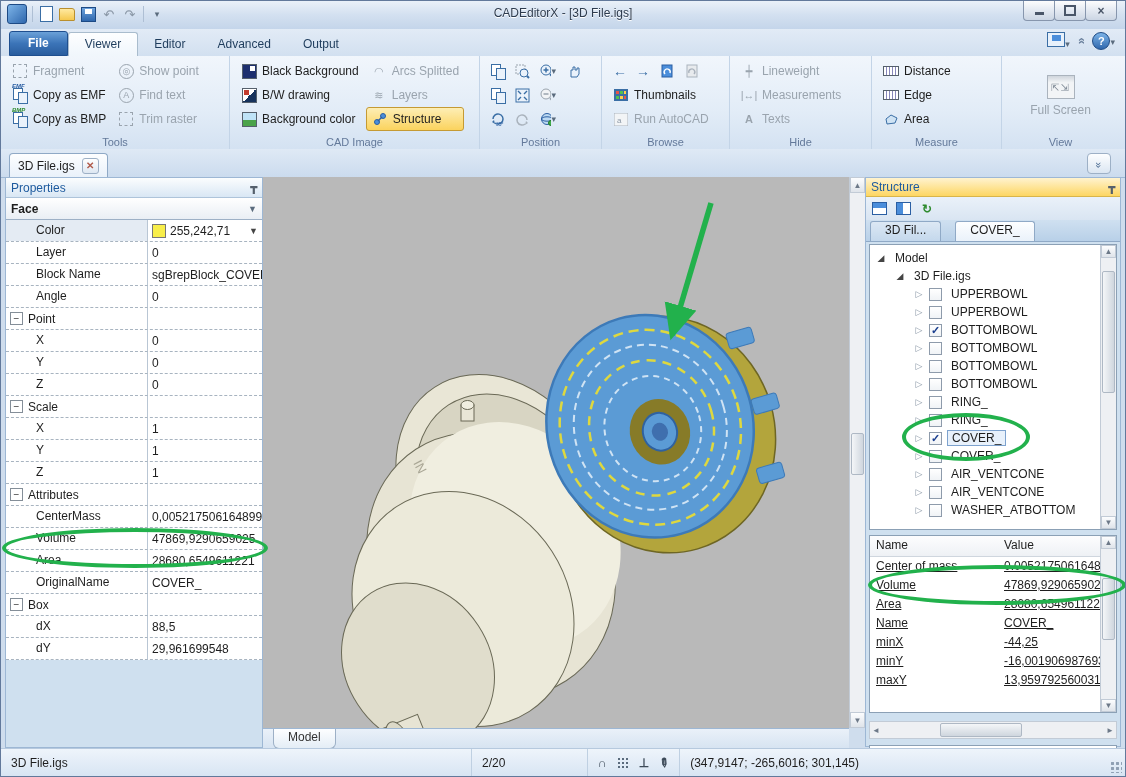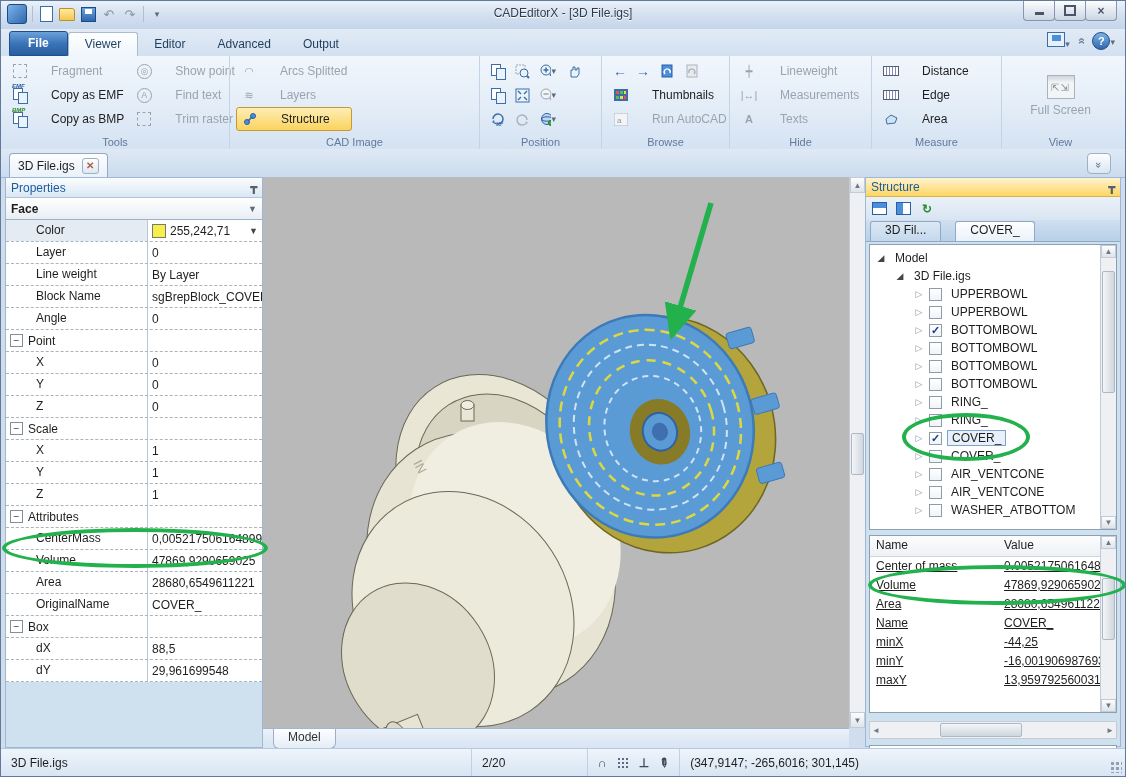--- a/index.html
+++ b/index.html
@@ -30,21 +30,21 @@
   .mon-icon::after{content:"";display:block;width:9px;height:6px;margin:2px auto 0;background:#4b8edb;}
   .chev-up{display:inline-block;transform:rotate(-90deg);color:#6d839f;font-weight:bold;}
   .help-circ{width:16px;height:16px;border-radius:50%;background:linear-gradient(#7db4e8,#2f67ad);color:#fff;font-weight:bold;font-size:11px;display:inline-flex;align-items:center;justify-content:center;border:1px solid #1d4a85;}
   .dd{color:#5a6b7d;font-size:9px;}
   
   .ribbon{position:absolute;top:55px;left:0;right:0;height:93px;background:linear-gradient(#f1f6fc,#e2ecf7 60%,#d4e2f2);border-bottom:1px solid #b9cce1;display:flex;}
   .rgroup{position:relative;padding:3px 6px 16px;box-sizing:border-box;display:flex;gap:2px;}
   .rgroup+.rgroup{border-left:1px solid #c3d4e7;}
   .glabel{position:absolute;bottom:1px;left:0;right:0;text-align:center;color:#63799a;font-size:11px;}
   .bcol{display:flex;flex-direction:column;}
-  .rbtn{display:flex;align-items:center;gap:23px;height:24px;padding:0 5px;border-radius:3px;white-space:nowrap;}
+  .rbtn{display:flex;align-items:center;gap:5px;height:24px;padding:0 5px;border-radius:3px;white-space:nowrap;}
   .rbtn.disabled{color:#9aa4ae;}
   .rbtn.activeb{background:linear-gradient(#fdeeb5,#fbd35e);border:1px solid #c59a33;height:22px;}
   .mi{width:16px;height:16px;display:inline-flex;align-items:center;justify-content:center;flex:0 0 16px;position:relative;font-size:11px;}
   .i-pages::before{content:"";position:absolute;left:1px;top:1px;width:8px;height:10px;border:1px solid #3a6ea5;background:#fff;}
   .i-pages::after{content:"";position:absolute;left:6px;top:5px;width:8px;height:10px;border:1px solid #3a6ea5;background:#eaf2fb;}
   .pbadge{position:absolute;top:-4px;left:0;font-size:6px;font-weight:bold;color:#2b5fa3;letter-spacing:0;}
   .pbadge.green{color:#2e8b2e;}
   .i-sq{width:13px;height:13px;border:1px solid #55606c;}
   .i-blackbg{background:#1d2f6e;position:relative;}
   .i-blackbg::after{content:"";position:absolute;right:1px;top:1px;width:5px;height:5px;background:#fff;}
@@ -218,20 +218,40 @@
               <span class="i-dotted"></span>
             </span>
             <span>Trim raster</span>
           </div>
       </div>
       <div class="glabel">Tools</div>
     </div>
 
     <div class="rgroup" style="width:250px">
       <div class="bcol">
+        <div class="rbtn">
+            <span class="mi">
+              <span class="i-sq i-blackbg"></span>
+            </span>
+            <span>Black Background</span>
+          </div>
+        <div class="rbtn">
+            <span class="mi">
+              <span class="i-sq i-bw"></span>
+            </span>
+            <span>B/W drawing</span>
+          </div>
+        <div class="rbtn">
+            <span class="mi">
+              <span class="i-sq i-img"></span>
+            </span>
+            <span>Background color</span>
+          </div>
+      </div>
+      <div class="bcol">
         <div class="rbtn disabled">
             <span class="mi">◠</span>
             <span>Arcs Splitted</span>
           </div>
         <div class="rbtn disabled">
             <span class="mi">≋</span>
             <span>Layers</span>
           </div>
         <div class="rbtn activeb">
             <span class="mi">
@@ -436,26 +456,20 @@
           <span class="pval">
             <span class="swatch" style="background: rgb(248, 238, 74);"></span>
             <span>255,242,71</span>
             <span class="vcaret">▼</span>
           </span>
         </div>
         <div class="prow">
           <span class="pname">Layer</span>
           <span class="pval">
             <span>0</span>
-          </span>
-        </div>
-        <div class="prow">
-          <span class="pname">Line weight</span>
-          <span class="pval">
-            <span>By Layer</span>
           </span>
         </div>
         <div class="prow">
           <span class="pname">Block Name</span>
           <span class="pval">
             <span>sgBrepBlock_COVER__</span>
           </span>
         </div>
         <div class="prow">
           <span class="pname">Angle</span>

